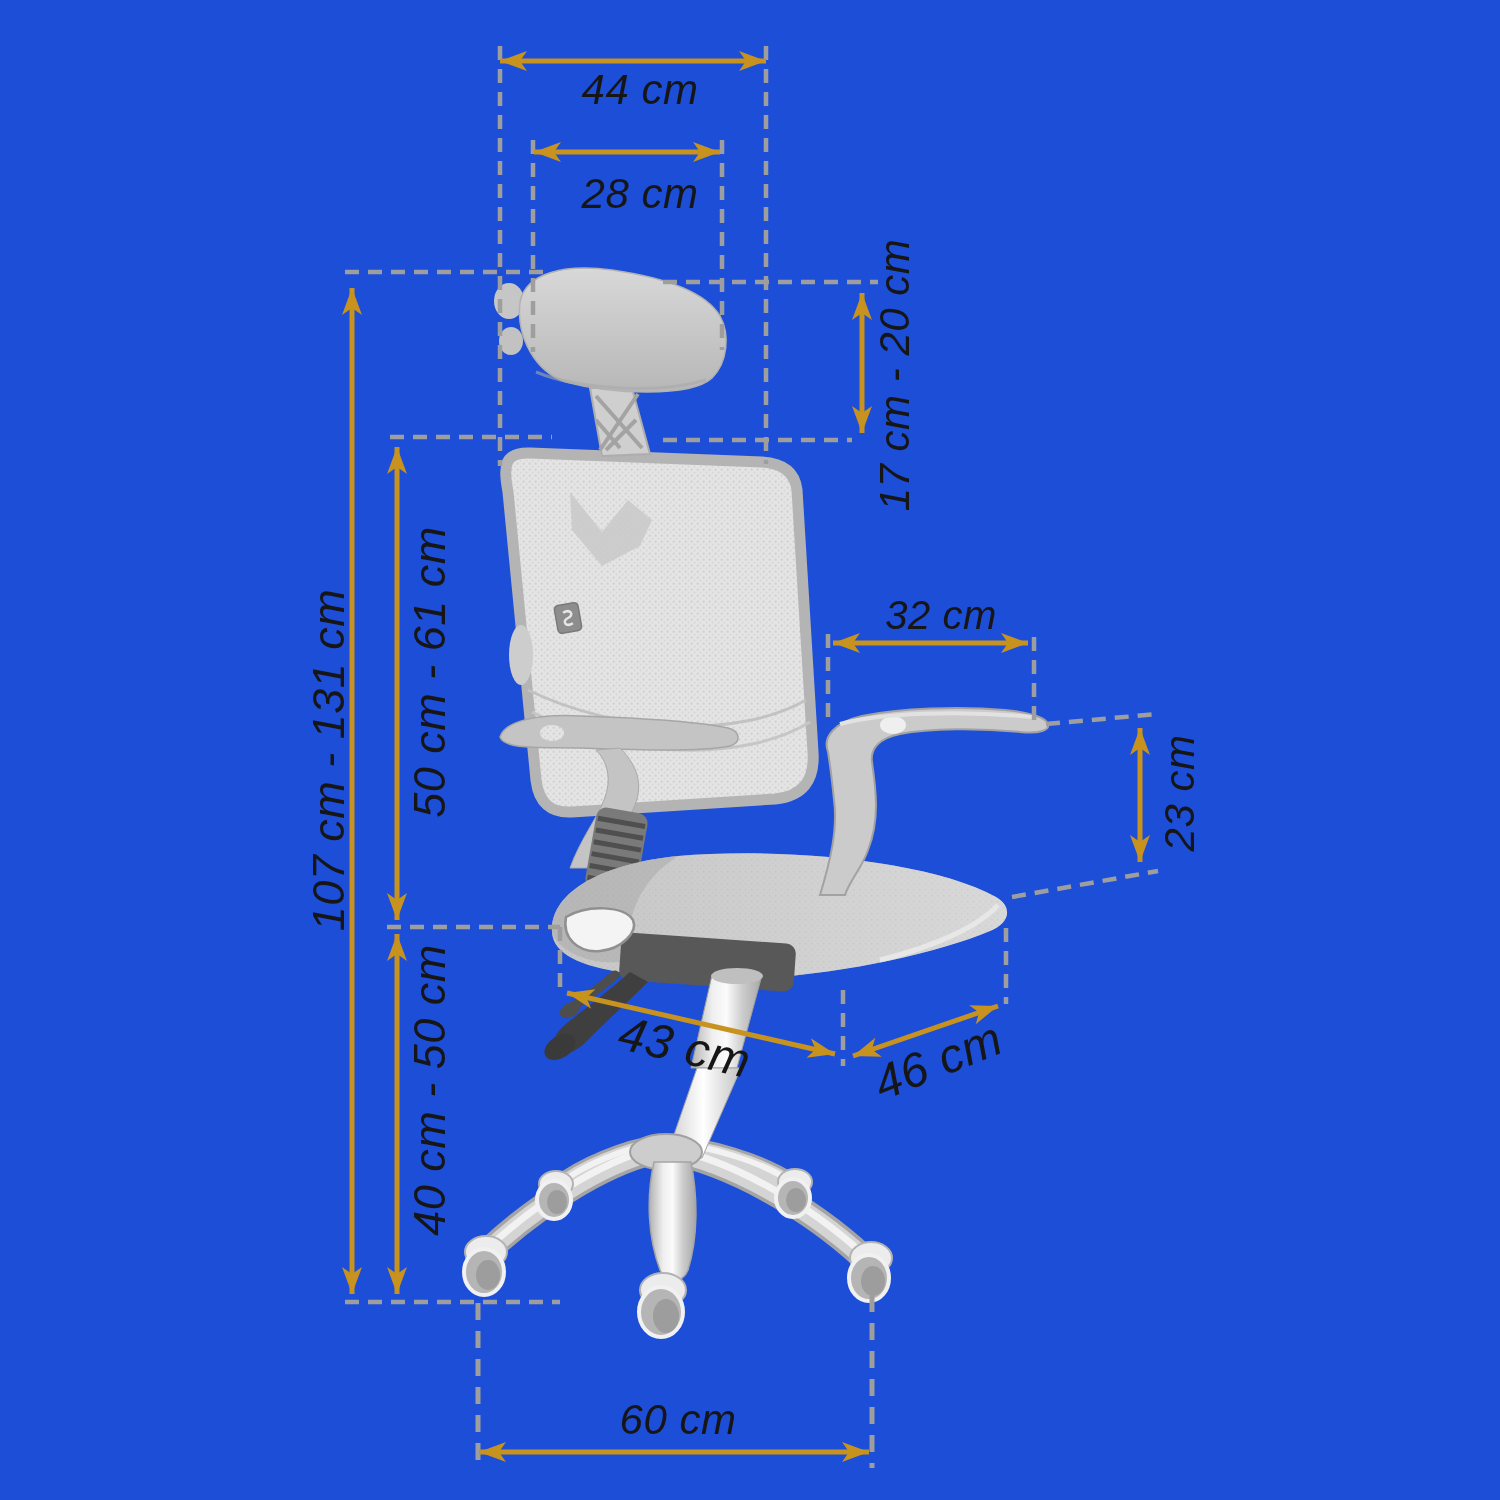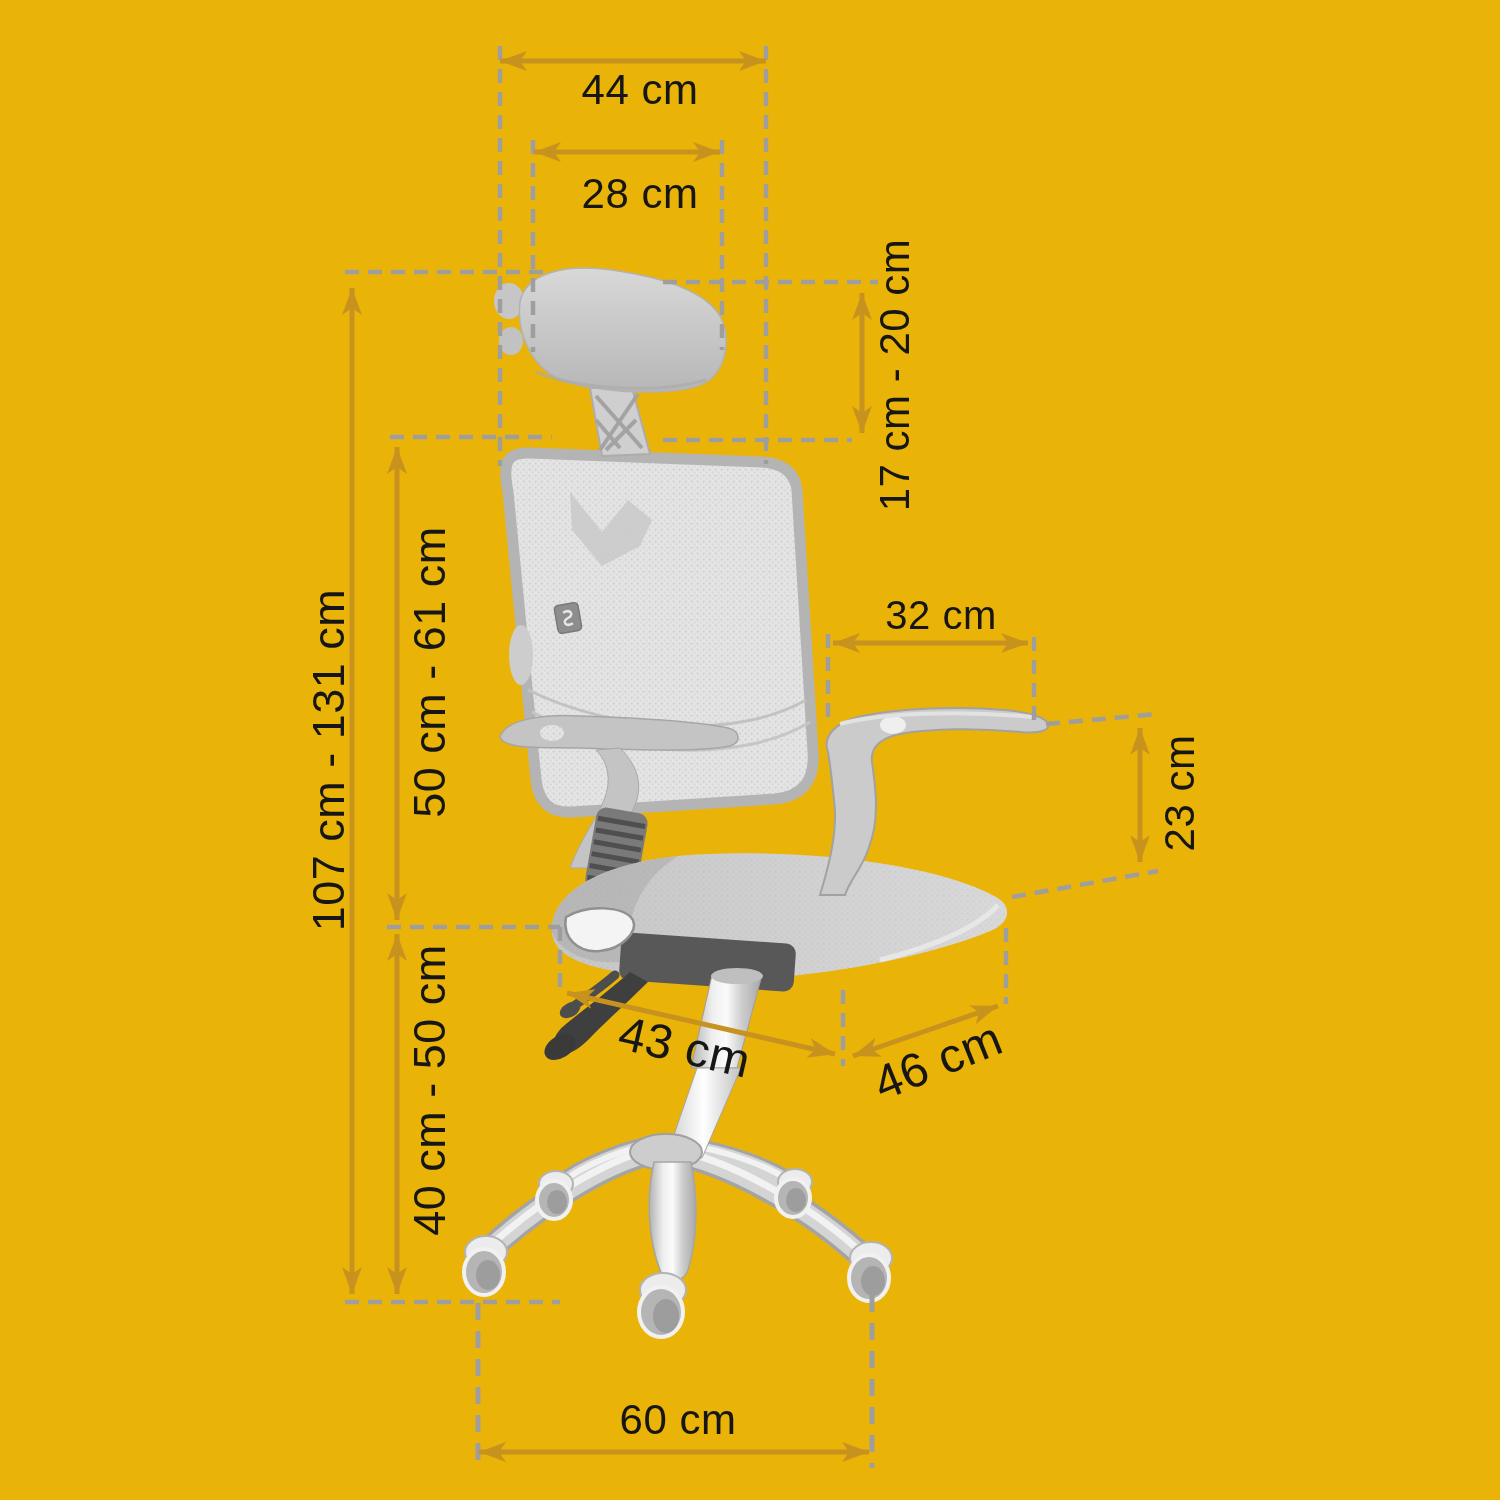--- a/index.html
+++ b/index.html
@@ -1,16 +1,16 @@
 <!DOCTYPE html>
 <html><head>
 <meta charset="utf-8">
 <style>
   html,body{margin:0;padding:0;background:#ffffff;}
-  .canvas{width:1500px;height:1500px;position:relative;background:#eab308;overflow:hidden;}
+  .canvas{width:1500px;height:1500px;position:relative;background:#1d4ed8;overflow:hidden;font-style:italic;}
   svg{display:block;}
   text{font-family:"Liberation Sans","DejaVu Sans",sans-serif;fill:#161616;letter-spacing:0.5px;}
   .dim-label{font-size:42px;}
   .dim-label-lg{font-size:45px;}
   .dim-label-xl{font-size:48px;}
   .dim-label-sm{font-size:40px;}
 </style>
 </head>
 <body>
 

